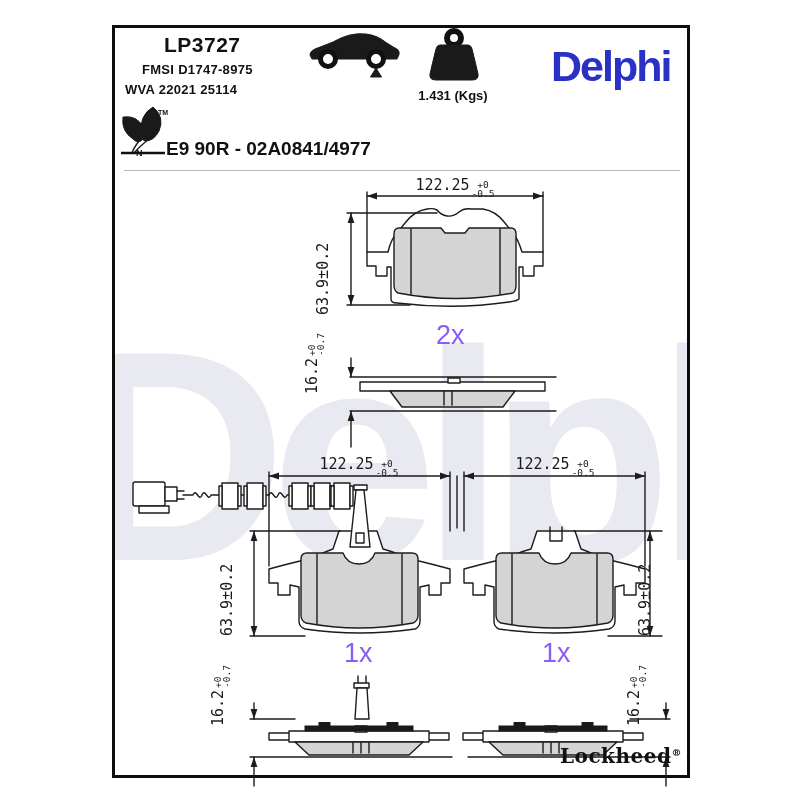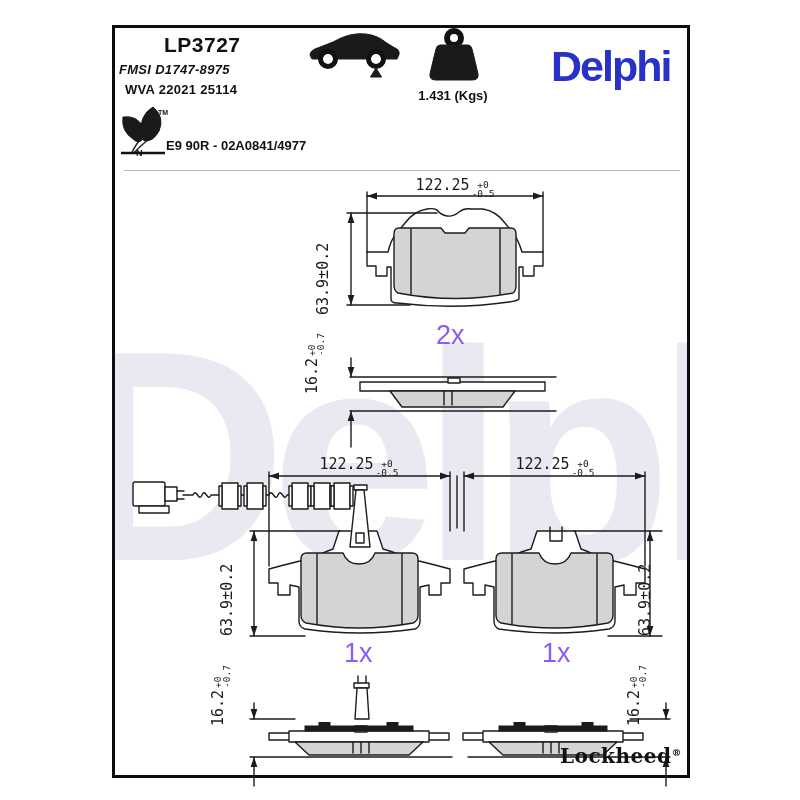--- a/index.html
+++ b/index.html
@@ -8,21 +8,21 @@
   .frame{position:absolute;left:112px;top:25px;width:578px;height:753px;
          border:3px solid #0d0d0d;box-sizing:border-box;overflow:hidden;background:#fff;}
   .watermark{position:absolute;left:-45px;top:278px;font-size:300px;font-weight:bold;
              line-height:1;letter-spacing:-16px;color:var(--watermark,#e9eaf1);
              white-space:nowrap;user-select:none;}
   .abs{position:absolute;}
   .pn{font-size:21px;font-weight:bold;letter-spacing:0.5px;margin-left:39px;}
   .ref{font-size:13px;font-weight:bold;letter-spacing:0.3px;}
   .brand{font-size:43px;font-weight:bold;letter-spacing:-2px;color:var(--brand-blue,#2a31c5);}
   .weightlbl{font-size:13px;font-weight:bold;text-align:center;width:110px;}
-  .homolog{font-size:13px;font-weight:bold;}
+  .homolog{font-size:19px;font-weight:bold;}
   .sep{position:absolute;left:124px;top:170px;width:556px;height:0;border-top:1.5px solid #b9b9b9;}
   .dim,.vdim{font-family:"DejaVu Sans Mono",monospace;font-size:15px;color:#1a1a1a;white-space:nowrap;}
   .dim{position:absolute;width:96px;text-align:center;}
   .vdim{position:absolute;transform:rotate(-90deg);transform-origin:0 100%;}
   .tol{display:inline-flex;flex-direction:column;line-height:0.95;font-size:9.5px;
        margin-left:2px;vertical-align:2px;}
   .tol i{font-style:normal;}
   .qty{position:absolute;font-family:Liberation Sans, sans-serif;font-size:27px;color:#8b5cf6;}
   .lockheed{position:absolute;left:560px;top:744px;width:128px;
             font-family:"DejaVu Serif",serif;font-weight:bold;font-size:20px;letter-spacing:0.5px;}
@@ -40,21 +40,21 @@
 </head>
 <body>
 
 <div class="canvas">
 
   <div class="frame">
     <div class="watermark">Delphi</div>
   </div>
 
   <div class="abs pn z3" style="left:125px;top:33px;">LP3727</div>
-  <div class="abs ref z3" style="left:119px;top:62px;font-style:italic;">FMSI D1747-8975</div>
+  <div class="abs ref z3" style="left:142px;top:62px;">FMSI D1747-8975</div>
   <div class="abs ref z3" style="left:125px;top:82px;text-align:center;">WVA 22021 25114</div>
   <div class="abs brand z3" style="left:551px;top:42px;">Delphi</div>
   <div class="abs weightlbl z3" style="left:398px;top:88px;">1.431 (Kgs)</div>
   <div class="abs homolog z3" style="left:166px;top:138px;">E9 90R - 02A0841/4977</div>
   <div class="abs tm z3" style="left:158px;top:109px;">TM</div>
   <div class="abs eco-n z3" style="left:136px;top:148px;">N</div>
   <div class="sep z3"></div>
 
   <svg class="layer z3" style="left:306px;top:28px;" width="96" height="54" viewBox="0 0 96 54">
     <path class="dark" d="M6,31 L4,27 Q4,22 13,19.5 L27,14 Q44,4 60,6 Q72,7.5 80,14.5 L88,19.5 Q94,21.5 93,26.5 L91,31 Z"></path>

